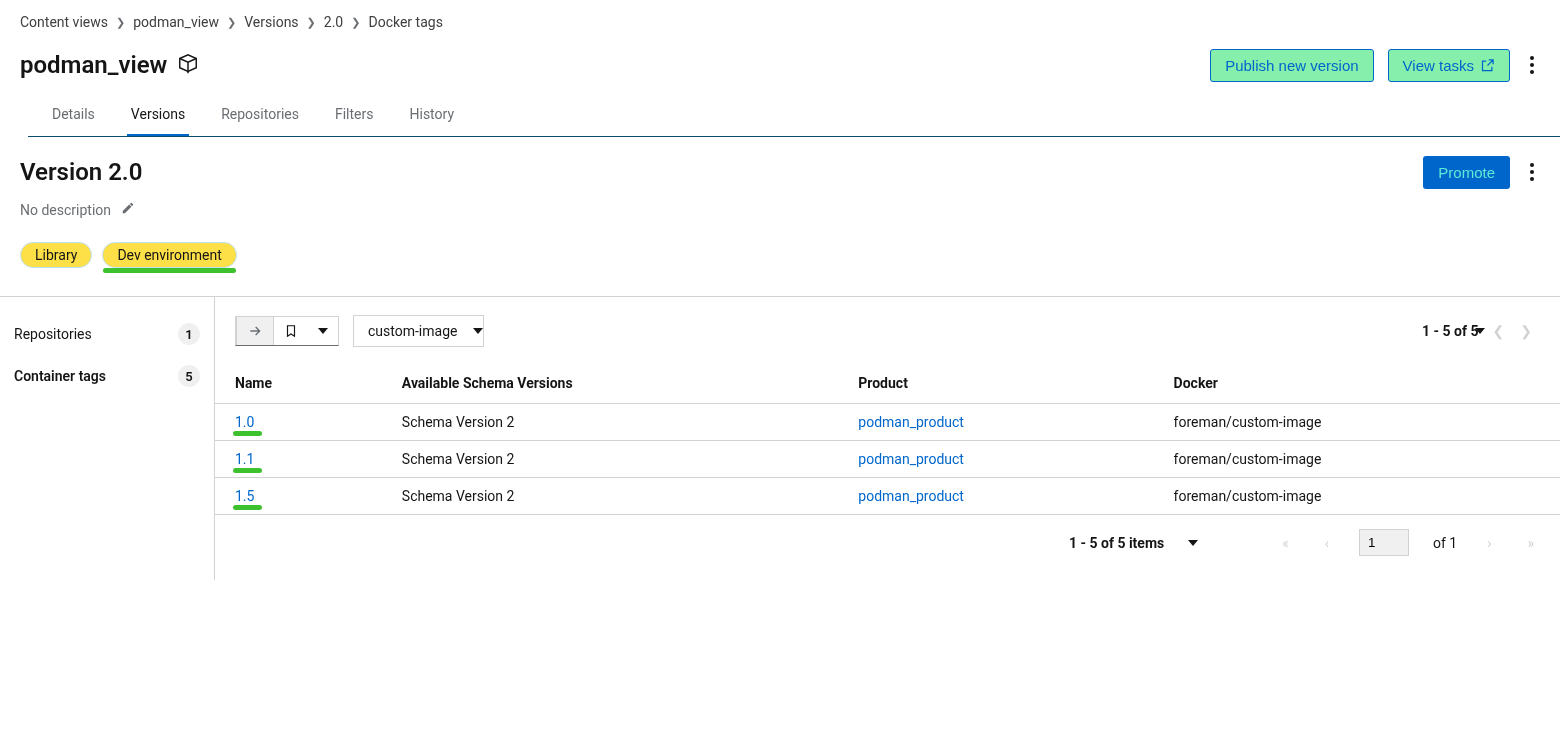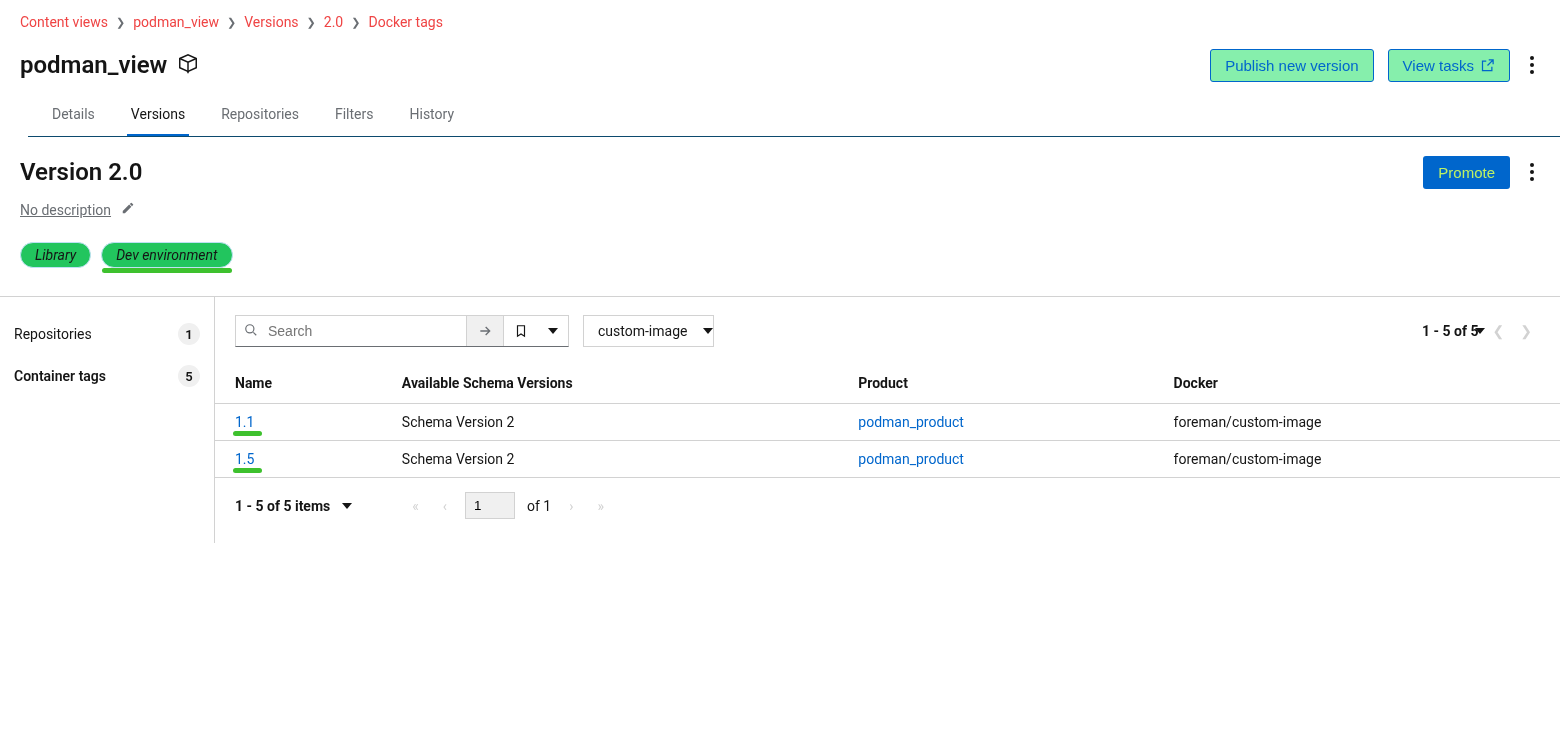--- a/index.html
+++ b/index.html
@@ -1,42 +1,42 @@
 <!DOCTYPE html>
 <html><head>
 <meta charset="utf-8">
 <style>
 * { box-sizing: border-box; margin: 0; padding: 0; }
 body { font-family: -apple-system, BlinkMacSystemFont, "Segoe UI", Roboto, Helvetica, Arial, sans-serif; color: #151515; font-size: 14px; background: #fff; }
 a { color: #06c; text-decoration: none; }
 
 .breadcrumb { display: flex; align-items: center; gap: 8px; padding: 14px 20px 10px; font-size: 14px; }
-.breadcrumb a { color: #ef4444; }
+.breadcrumb a { color: #404040; }
 .breadcrumb .sep { color: #6a6e73; font-size: 11px; }
 
 .page-header { display: flex; align-items: center; justify-content: space-between; padding: 8px 20px 14px; }
 .page-title-wrap { display: flex; align-items: center; gap: 10px; }
 .page-title { font-size: 24px; font-weight: 600; }
 .header-actions { display: flex; align-items: center; gap: 14px; }
 .btn { display: inline-flex; align-items: center; gap: 6px; border: 1px solid transparent; padding: 7px 14px; font-size: 15px; cursor: pointer; background: #86efac; border-radius: 3px; }
 .btn-outline { border-color: #06c; color: #06c; }
-.btn-primary { background: #06c; color: #bef264; }
+.btn-primary { background: #06c; color: #5eead4; }
 .kebab { display: inline-flex; flex-direction: column; gap: 3px; padding: 8px 6px; cursor: pointer; }
 .kebab span { width: 4px; height: 4px; background: #151515; border-radius: 50%; }
 
 .tabs { display: flex; gap: 28px; padding: 0 20px; border-bottom: 1px solid #0c4a6e; margin-left: 28px; }
 .tab { padding: 10px 4px 12px; color: #6a6e73; cursor: pointer; border-bottom: 2px solid transparent; }
 .tab.active { color: #151515; border-bottom-color: #06c; }
 
 .subheader { display: flex; align-items: center; justify-content: space-between; padding: 18px 20px 6px; }
 .subtitle { font-size: 24px; font-weight: 600; }
-.desc-row { display: flex; align-items: flex-end; gap: 10px; padding: 6px 20px 20px; color: #6a6e73; text-decoration: underline; }
+.desc-row { display: flex; align-items: flex-end; gap: 10px; padding: 6px 20px 20px; color: #6a6e73; }
 
 .chips { display: flex; gap: 10px; padding: 4px 20px 28px; }
-.chip { display: inline-block; padding: 4px 14px; border: 1px solid #bee1f4; background: #22c55e; border-radius: 999px; font-size: 14px; color: #151515; position: relative; font-style: italic; }
+.chip { display: inline-block; padding: 4px 14px; border: 1px solid #bee1f4; background: #fde047; border-radius: 999px; font-size: 14px; color: #151515; position: relative; }
 .underline-annot { position: absolute; left: 0; right: 0; bottom: -6px; height: 5px; background: #3ec12e; border-radius: 4px; }
 
 .main-split { display: flex; border-top: 1px solid #d2d2d2; }
 .side-nav { width: 215px; padding: 16px 10px; border-right: 1px solid #d2d2d2; }
 .side-nav-item { display: flex; align-items: center; justify-content: space-between; padding: 10px 4px; cursor: pointer; }
 .count-badge { background: #f0f0f0; min-width: 22px; height: 22px; border-radius: 11px; display: inline-flex; align-items: center; justify-content: center; font-size: 13px; font-weight: 600; padding: 0 7px; }
 .side-nav-item.active { font-weight: 600; }
 
 .content { flex: 1; padding: 14px 0 0; }
 .toolbar { display: flex; align-items: center; justify-content: space-between; padding: 4px 20px 14px; }
@@ -51,21 +51,21 @@
 .caret { width: 0; height: 0; border-left: 5px solid transparent; border-right: 5px solid transparent; border-top: 6px solid #151515; }
 .toolbar-right { display: flex; align-items: center; gap: 0; color: #151515; }
 .pager-icon { color: #d2d2d2; padding: 4px 8px; }
 
 table.data { width: 100%; border-collapse: collapse; }
 table.data th { text-align: left; font-weight: 700; font-size: 14px; padding: 14px 20px 12px; border-bottom: 1px solid #d2d2d2; }
 table.data td { padding: 10px 20px; border-bottom: 1px solid #d2d2d2; font-size: 14px; }
 .cell-link { color: #06c; position: relative; display: inline-block; }
 .row-annot { position: absolute; left: -2px; right: -8px; bottom: -6px; height: 5px; background: #3ec12e; border-radius: 4px; }
 
-.footer-pager { display: flex; align-items: center; gap: 12px; padding: 14px 20px 24px; }
+.footer-pager { display: flex; align-items: center; justify-content: flex-end; gap: 24px; padding: 14px 20px 24px; }
 .page-input { width: 50px; border: 1px solid #d2d2d2; background: #f0f0f0; padding: 5px 8px; text-align: left; }
 .dbl-angle, .sgl-angle { color: #d2d2d2; padding: 4px 6px; font-size: 14px; }
 </style>
 </head>
 <body>
 
 <nav class="breadcrumb">
   <a href="#">Content views</a>
   <span class="sep">❯</span>
   <a href="#">podman_view</a>
@@ -151,29 +151,20 @@
     <div class="side-nav-item active">
       <span>Container tags</span>
       <span class="count-badge">5</span>
     </div>
   </div>
 
   <div class="content">
     <div class="toolbar">
       <div class="toolbar-left">
         <div class="search-group">
-          <div class="search-input-wrap">
-            <span class="search-icon">
-              <svg width="14" height="14" viewBox="0 0 24 24" fill="none" stroke="#6a6e73" stroke-width="2">
-                  <circle cx="10" cy="10" r="7"></circle>
-                  <path d="M21 21l-5-5"></path>
-                </svg>
-            </span>
-            <input type="text" placeholder="Search" style="">
-          </div>
           <div class="sg-btn">
             <svg width="16" height="16" viewBox="0 0 24 24" fill="none" stroke="#6a6e73" stroke-width="2">
                 <path d="M5 12h14M13 6l6 6-6 6"></path>
               </svg>
           </div>
           <div class="sg-btn white">
             <svg width="14" height="14" viewBox="0 0 24 24" fill="none" stroke="#151515" stroke-width="2">
                 <path d="M6 3h12v18l-6-4-6 4z"></path>
               </svg>
           </div>
@@ -198,20 +189,26 @@
       <thead>
         <tr>
           <th>Name</th>
           <th>Available Schema Versions</th>
           <th>Product</th>
           <th>Docker</th>
         </tr>
       </thead>
       <tbody id="table-body">
           <tr>
+    <td><a href="#" class="cell-link">1.0<span class="row-annot"></span></a></td>
+    <td>Schema Version 2</td>
+    <td><a href="#">podman_product</a></td>
+    <td>foreman/custom-image</td>
+          </tr>
+          <tr>
     <td><a href="#" class="cell-link">1.1<span class="row-annot"></span></a></td>
     <td>Schema Version 2</td>
     <td><a href="#">podman_product</a></td>
     <td>foreman/custom-image</td>
           </tr>
           <tr>
     <td><a href="#" class="cell-link">1.5<span class="row-annot"></span></a></td>
     <td>Schema Version 2</td>
     <td><a href="#">podman_product</a></td>
     <td>foreman/custom-image</td>

